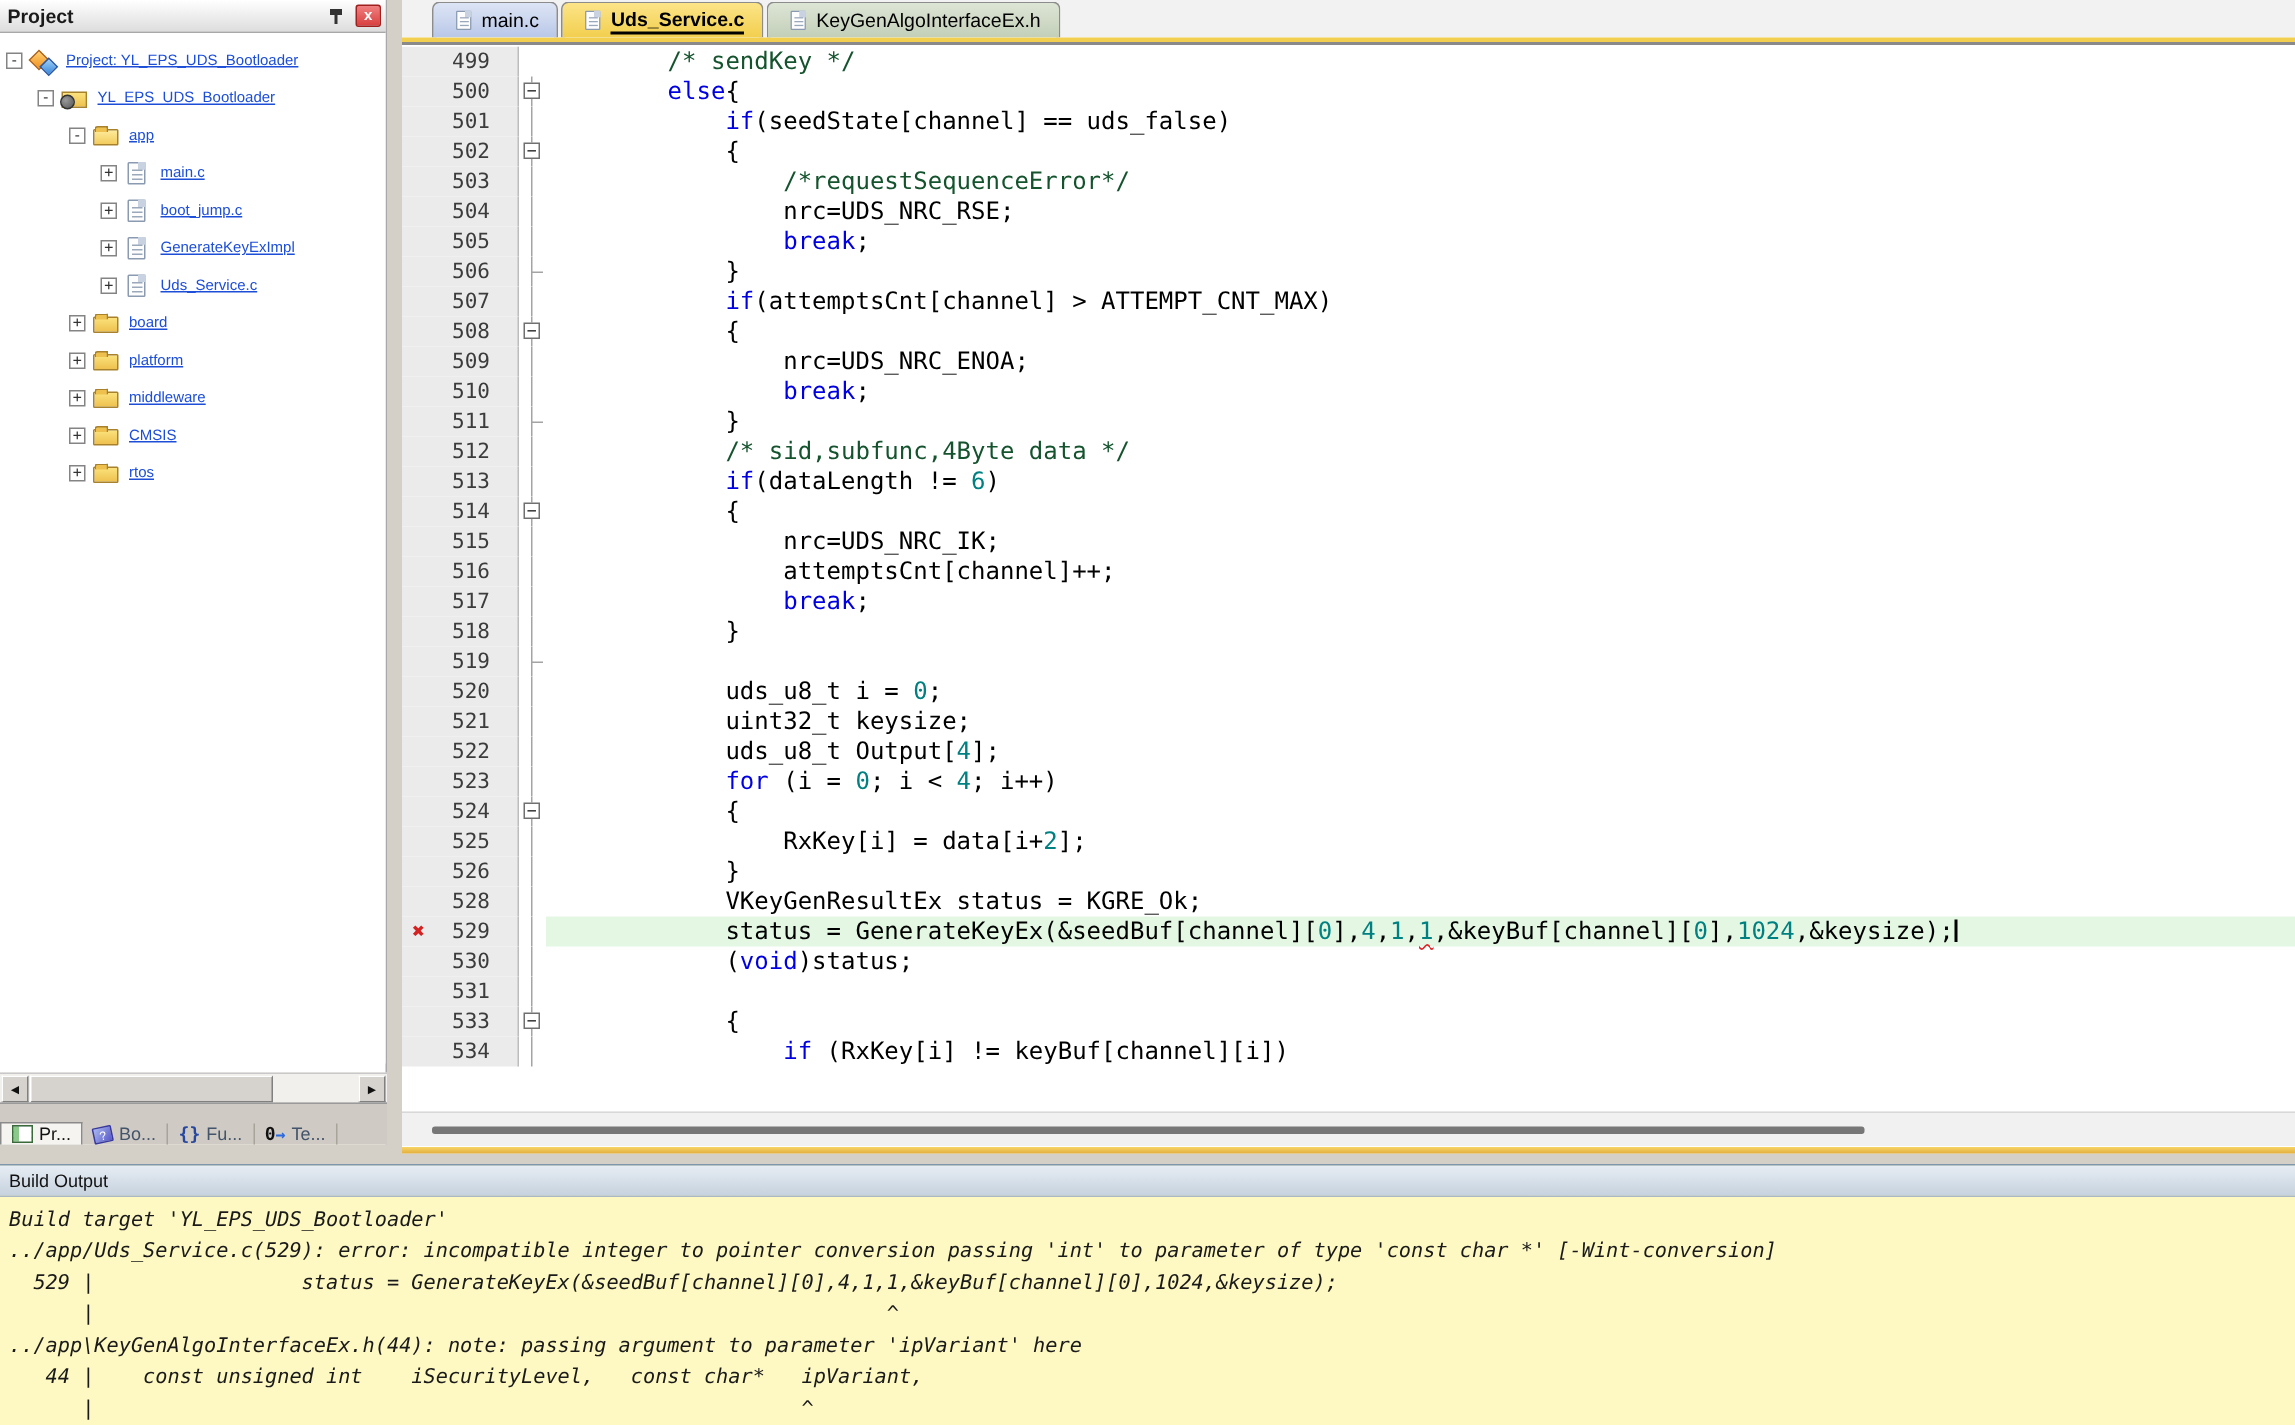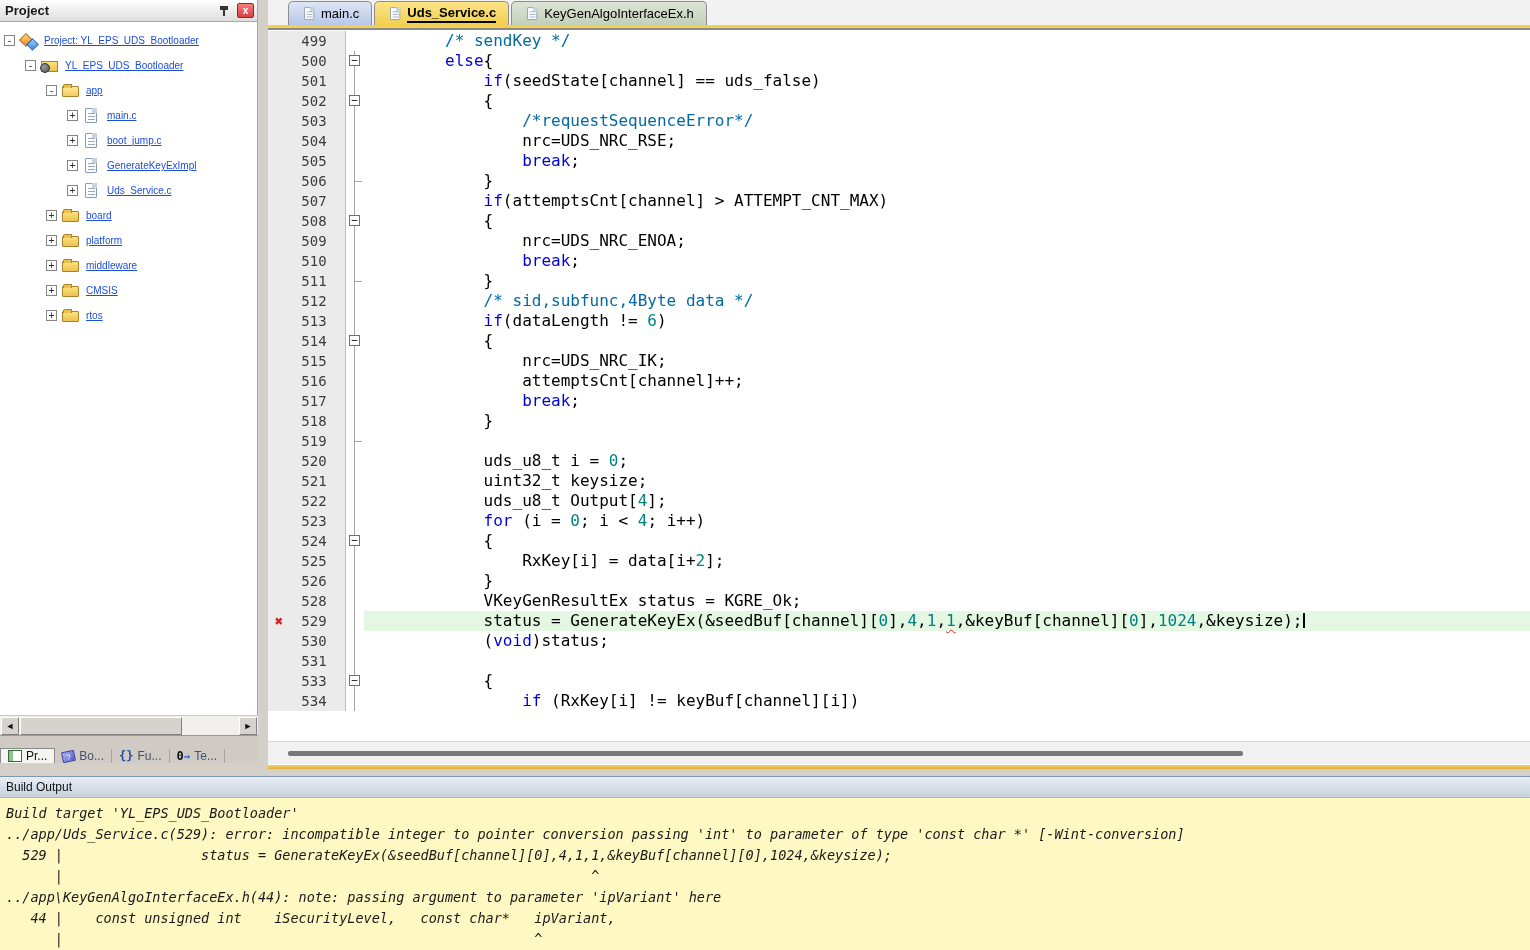--- a/index.html
+++ b/index.html
@@ -101,21 +101,21 @@
   .cnum { flex:0 0 56px; background:#ebebeb; border-right:1px solid #bdbdbd; color:#3c3c3c;
           font-size:14px; line-height:20px; text-align:center; padding-right:7px; }
   .cfold { flex:0 0 18px; position:relative; background:#fff; }
   .cfold.guide { background-image:linear-gradient(#a4a4a4,#a4a4a4); background-size:1px 100%;
                  background-position:8px 0; background-repeat:no-repeat; }
   .fbox { position:absolute; left:3px; top:4px; width:11px; height:11px; border:1px solid #707070;
           background:#fff; color:#222; font-size:11px; line-height:9px; text-align:center; cursor:pointer; }
   .ftick { position:absolute; left:8px; top:10px; width:8px; height:1px; background:#a4a4a4; }
   .ctext { flex:1; white-space:pre; line-height:20px; padding-left:4px; cursor:text; }
   .ctext.hl { background:#e3f7e3; }
-  .tp { color:#000; } .tk { color:#0000e0; } .tc { color:#0369a1; } .tn { color:#008080; }
+  .tp { color:#000; } .tk { color:#0000e0; } .tc { color:#14532d; } .tn { color:#008080; }
   .tw { color:#008080; text-decoration:underline wavy #e02020 1px; text-underline-offset:3px; }
   .caret { display:inline-block; width:2px; height:15px; background:#000; vertical-align:-2px; margin-left:1px; }
 
   #code-hscroll { position:absolute; left:0; top:741px; width:1262px; height:23px; background:#f1f1f1;
                   border-top:1px solid #d8d8d8; }
   #code-hthumb { position:absolute; left:20px; top:9px; width:955px; height:5px; background:#777;
                  border-radius:2px; cursor:pointer; }
   #editor-activestrip { position:absolute; left:0; top:764px; width:1262px; height:5px;
                   background:linear-gradient(#fff 0 1px, #f5d264 1px, #e2ae3c); }
 

